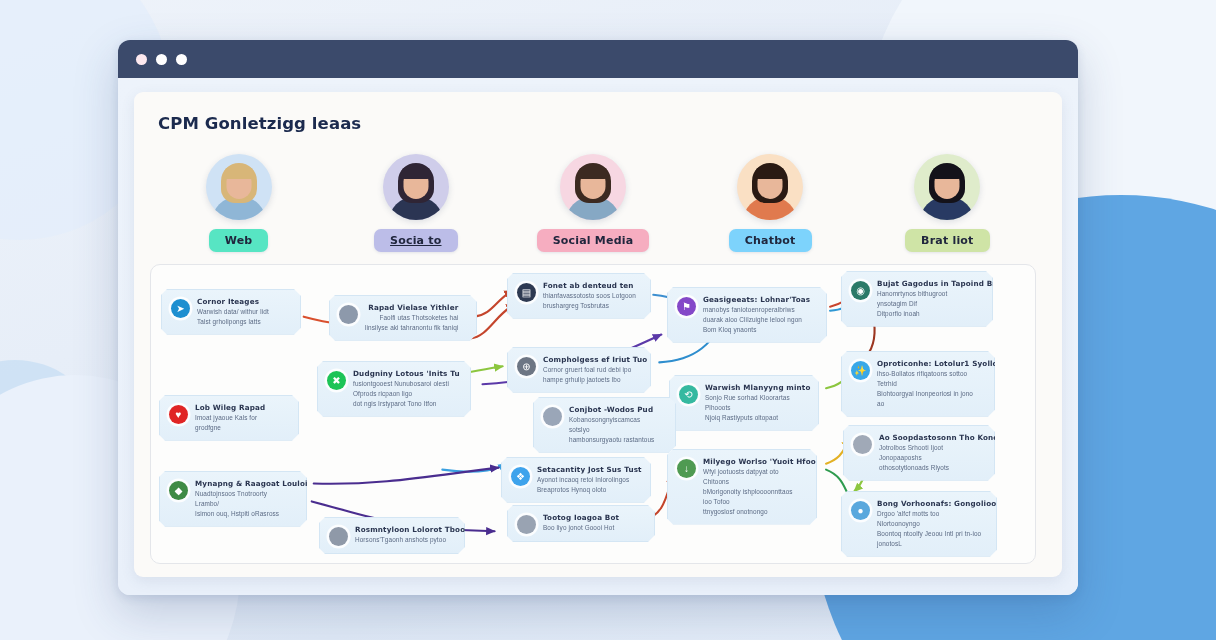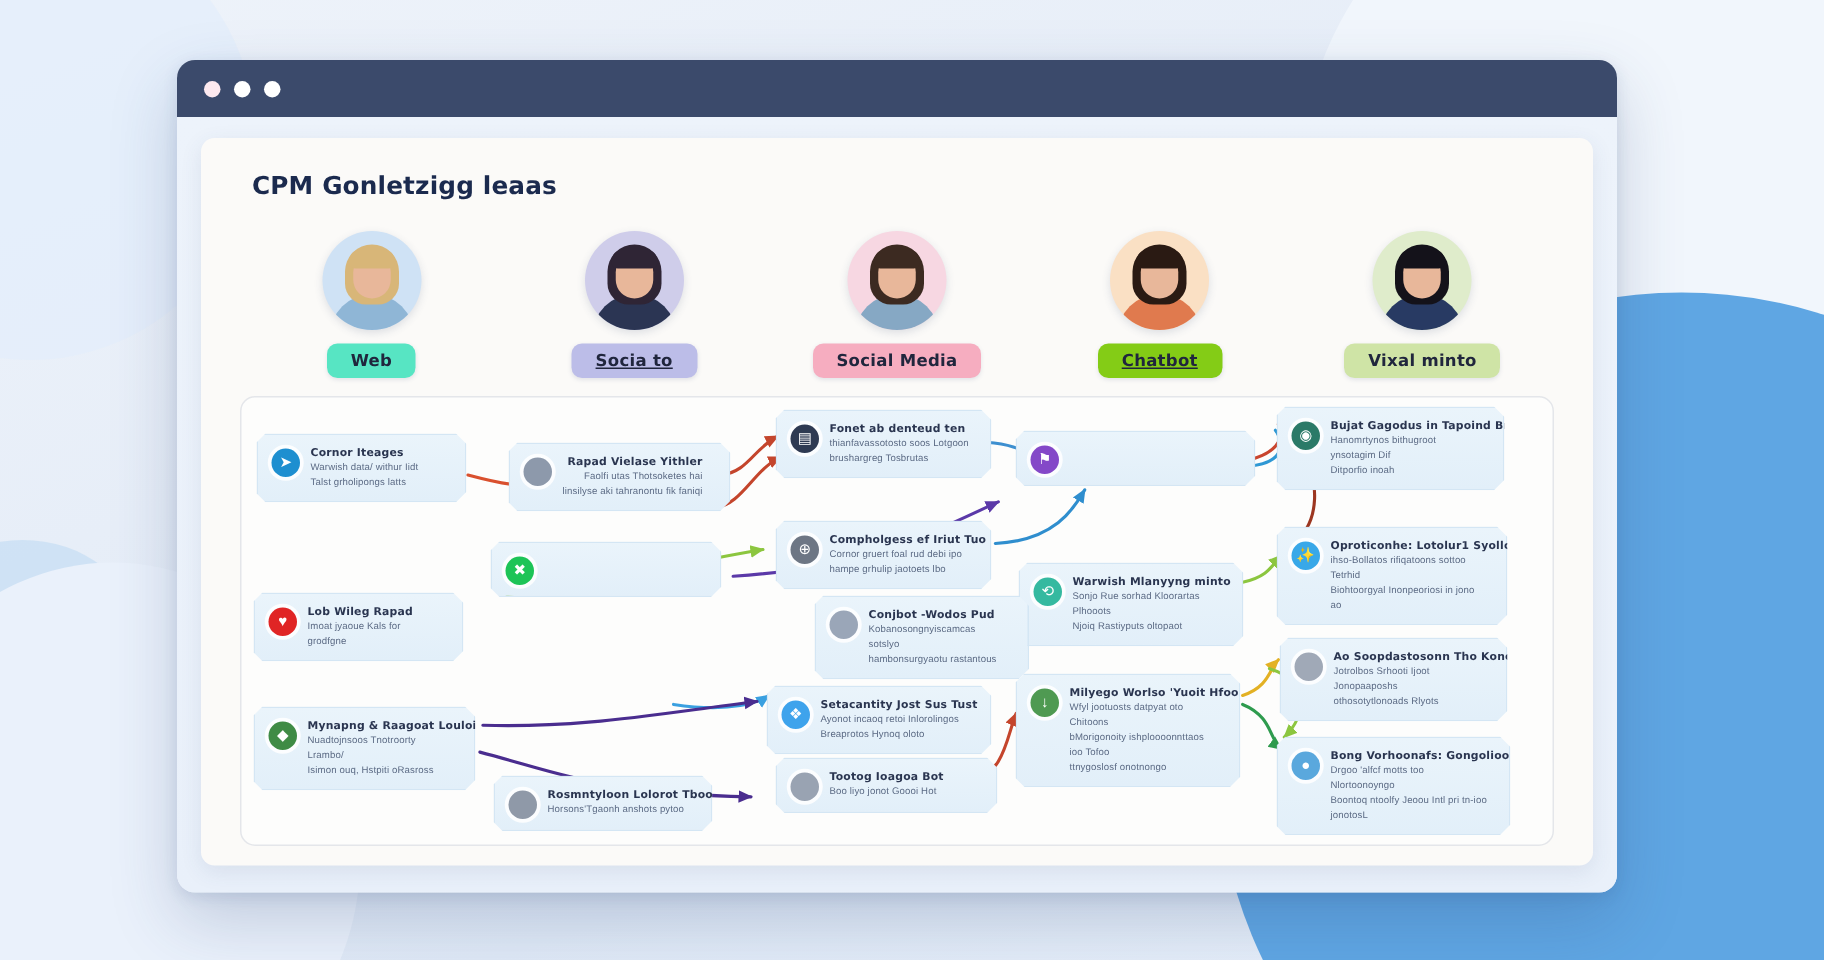--- a/index.html
+++ b/index.html
@@ -78,21 +78,21 @@
     padding: 14px 16px 18px 16px;
     background: linear-gradient(180deg, #edf3fb 0%, #e9f0fa 100%);
   }
 
   
   #sheet {
     width: 100%; height: 100%;
     background: #fbfaf8;
     border-radius: 9px;
     box-shadow: 0 4px 14px rgba(60,80,120,.10);
-    padding: 18px 22px 14px 22px;
+    padding: 18px 22px 14px 12px;
     position: relative;
   }
 
   #page-title {
     font-family: "DejaVu Sans", sans-serif;
     font-size: 16.5px;
     font-weight: bold;
     color: #1b2a4e;
     letter-spacing: .1px;
     margin: 4px 0 0 12px;
@@ -253,27 +253,27 @@
                 <span class="av-shoulders" style="background:#86a8c4"></span>
                 <span class="av-hair" style="background:#3c2a21"></span>
                 <span class="av-face"></span>
                 <span class="av-fringe" style="background:#3c2a21"></span>
               </div><span class="chip" style="background: rgb(246, 173, 192);">Social Media</span></div>
             <div class="channel"><div class="avatar" style="background: rgb(250, 224, 196);">
                 <span class="av-shoulders" style="background:#e07a4e"></span>
                 <span class="av-hair" style="background:#2a1a13"></span>
                 <span class="av-face"></span>
                 <span class="av-fringe" style="background:#2a1a13"></span>
-              </div><span class="chip" style="background: #84cc16; text-decoration: underline;">Chatbot</span></div>
+              </div><span class="chip" style="background: #7dd3fc;">Chatbot</span></div>
             <div class="channel"><div class="avatar" style="background: rgb(223, 236, 203);">
                 <span class="av-shoulders" style="background:#283a63"></span>
                 <span class="av-hair" style="background:#14121a"></span>
                 <span class="av-face"></span>
                 <span class="av-fringe" style="background:#14121a"></span>
-              </div><span class="chip" style="background: rgb(207, 228, 166);">Vixal minto</span></div>
+              </div><span class="chip" style="background: rgb(207, 228, 166);">Brat liot</span></div>
           </div>
 
         <div id="canvas">
           <svg id="arrows" viewBox="0 0 880 300" preserveAspectRatio="none">
               <defs>
                 <marker id="ah0" viewBox="0 0 10 10" refX="8" refY="5" markerWidth="5" markerHeight="5" orient="auto-start-reverse">
                   <path d="M0,1 L9,5 L0,9 z" fill="#d9502e"></path>
                 </marker>
                 <marker id="ah1" viewBox="0 0 10 10" refX="8" refY="5" markerWidth="5" markerHeight="5" orient="auto-start-reverse">
                   <path d="M0,1 L9,5 L0,9 z" fill="#c4452c"></path>
@@ -356,20 +356,28 @@
               <div class="node-body">
                 <div class="node-title">Fonet ab denteud ten</div>
                 <div class="node-desc">
                   <div>thianfavassotosto soos Lotgoon</div>
                   <div>brushargreg Tosbrutas</div>
                 </div>
               </div>
             </div>
             <div class="node" style="left: 516px; top: 22px; width: 160px;">
               <span class="node-icon" style="background: rgb(132, 72, 200);">⚑</span>
+              <div class="node-body">
+                <div class="node-title">Geasigeeats: Lohnar'Toas</div>
+                <div class="node-desc">
+                  <div>manobys faniotoenroperalbriws</div>
+                  <div>duarak aloo Clilzuighe lelool ngon</div>
+                  <div>Bom Kloq ynaonts</div>
+                </div>
+              </div>
             </div>
             <div class="node" style="left: 690px; top: 6px; width: 152px;">
               <span class="node-icon" style="background: rgb(43, 122, 104);">◉</span>
               <div class="node-body">
                 <div class="node-title">Bujat Gagodus in Tapoind Brat</div>
                 <div class="node-desc">
                   <div>Hanomrtynos bithugroot ynsotagim Dif</div>
                   <div>Ditporfio inoah</div>
                 </div>
               </div>
@@ -379,20 +387,28 @@
               <div class="node-body">
                 <div class="node-title">Compholgess ef Iriut Tuo</div>
                 <div class="node-desc">
                   <div>Cornor gruert foal rud debi ipo</div>
                   <div>hampe grhulip jaotoets lbo</div>
                 </div>
               </div>
             </div>
             <div class="node" style="left: 166px; top: 96px; width: 154px;">
               <span class="node-icon" style="background: rgb(29, 196, 87);">✖</span>
+              <div class="node-body">
+                <div class="node-title">Dudgniny Lotous 'Inits Tu</div>
+                <div class="node-desc">
+                  <div>fusiontgooest Nunubosaroi olesti</div>
+                  <div>Ofprods ricpaon ligo</div>
+                  <div>dot ngis Irstyparot Tono Itfon</div>
+                </div>
+              </div>
             </div>
             <div class="node" style="left: 8px; top: 130px; width: 140px;">
               <span class="node-icon" style="background: rgb(224, 37, 37);">♥</span>
               <div class="node-body">
                 <div class="node-title">Lob Wileg Rapad</div>
                 <div class="node-desc">
                   <div>Imoat jyaoue Kals for grodfgne</div>
                 </div>
               </div>
             </div>

